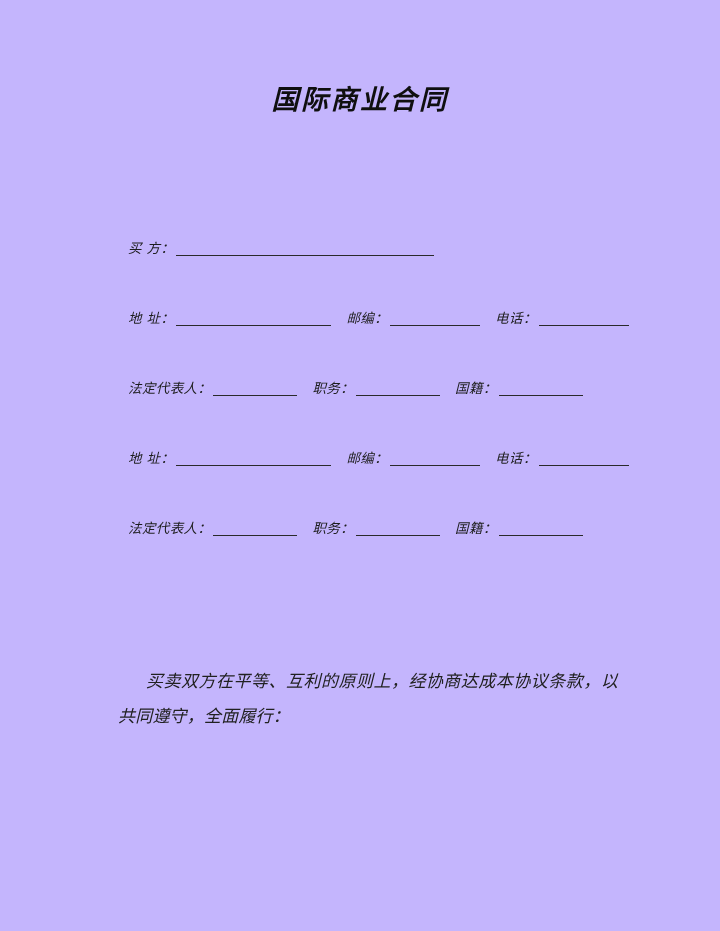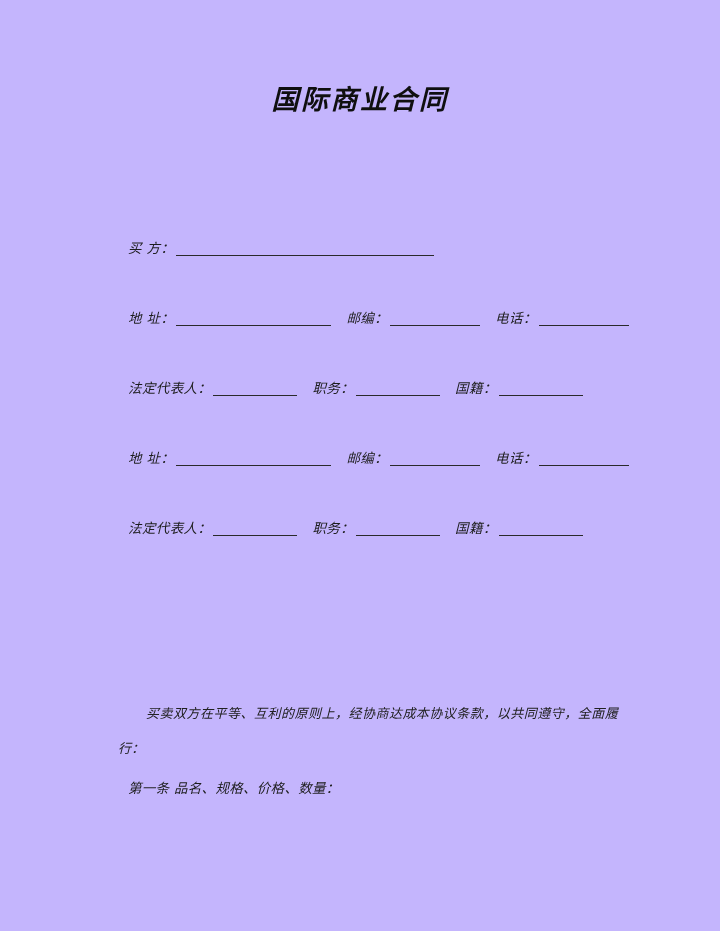--- a/index.html
+++ b/index.html
@@ -86,24 +86,24 @@
   }
   .blank.xl   { width: 258px; }
   .blank.lg   { width: 155px; }
   .blank.md   { width:  90px; }
   .blank.sm   { width:  84px; }
   .gap-md { display: inline-block; width: 13px; }
 
   
   .body-paragraph {
     position: absolute;
-    top: 696px;
+    top: 664px;
     left: 118px;
     width: 500px;
-    font-size: 13px;
+    font-size: 17px;
     line-height: 35px;
     text-indent: 28px;
     text-align: justify;
     color: #212121;
     letter-spacing: 0.2px;
   }
 
   
   .article-heading {
     position: absolute;
@@ -126,15 +126,14 @@
   <div class="form-block">
       <div class="form-row"><span class="field"><span class="field-label spaced">买 方：</span><span class="blank xl"></span></span></div>
       <div class="form-row"><span class="field"><span class="field-label spaced">地 址：</span><span class="blank lg"></span></span><span class="gap-md"></span><span class="field"><span class="field-label spaced">邮编：</span><span class="blank md"></span></span><span class="gap-md"></span><span class="field"><span class="field-label spaced">电话：</span><span class="blank md"></span></span></div>
       <div class="form-row"><span class="field"><span class="field-label spaced">法定代表人：</span><span class="blank sm"></span></span><span class="gap-md"></span><span class="field"><span class="field-label spaced">职务：</span><span class="blank sm"></span></span><span class="gap-md"></span><span class="field"><span class="field-label spaced">国籍：</span><span class="blank sm"></span></span></div>
       <div class="form-row"><span class="field"><span class="field-label spaced">地 址：</span><span class="blank lg"></span></span><span class="gap-md"></span><span class="field"><span class="field-label spaced">邮编：</span><span class="blank md"></span></span><span class="gap-md"></span><span class="field"><span class="field-label spaced">电话：</span><span class="blank md"></span></span></div>
       <div class="form-row"><span class="field"><span class="field-label spaced">法定代表人：</span><span class="blank sm"></span></span><span class="gap-md"></span><span class="field"><span class="field-label spaced">职务：</span><span class="blank sm"></span></span><span class="gap-md"></span><span class="field"><span class="field-label spaced">国籍：</span><span class="blank sm"></span></span></div>
     </div>
 
   <div class="body-paragraph">买卖双方在平等、互利的原则上，经协商达成本协议条款，以共同遵守，全面履行：</div>
 
-  <div class="article-heading">第一条  品名、规格、价格、数量：</div>
 
 </div>
 
 </body></html>

